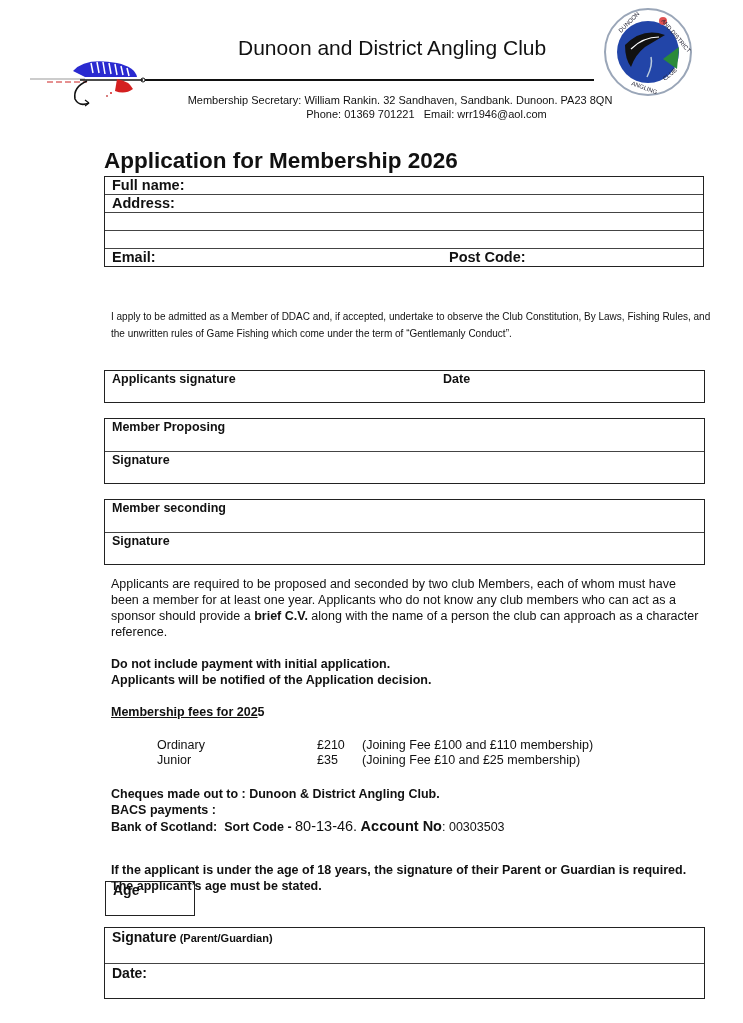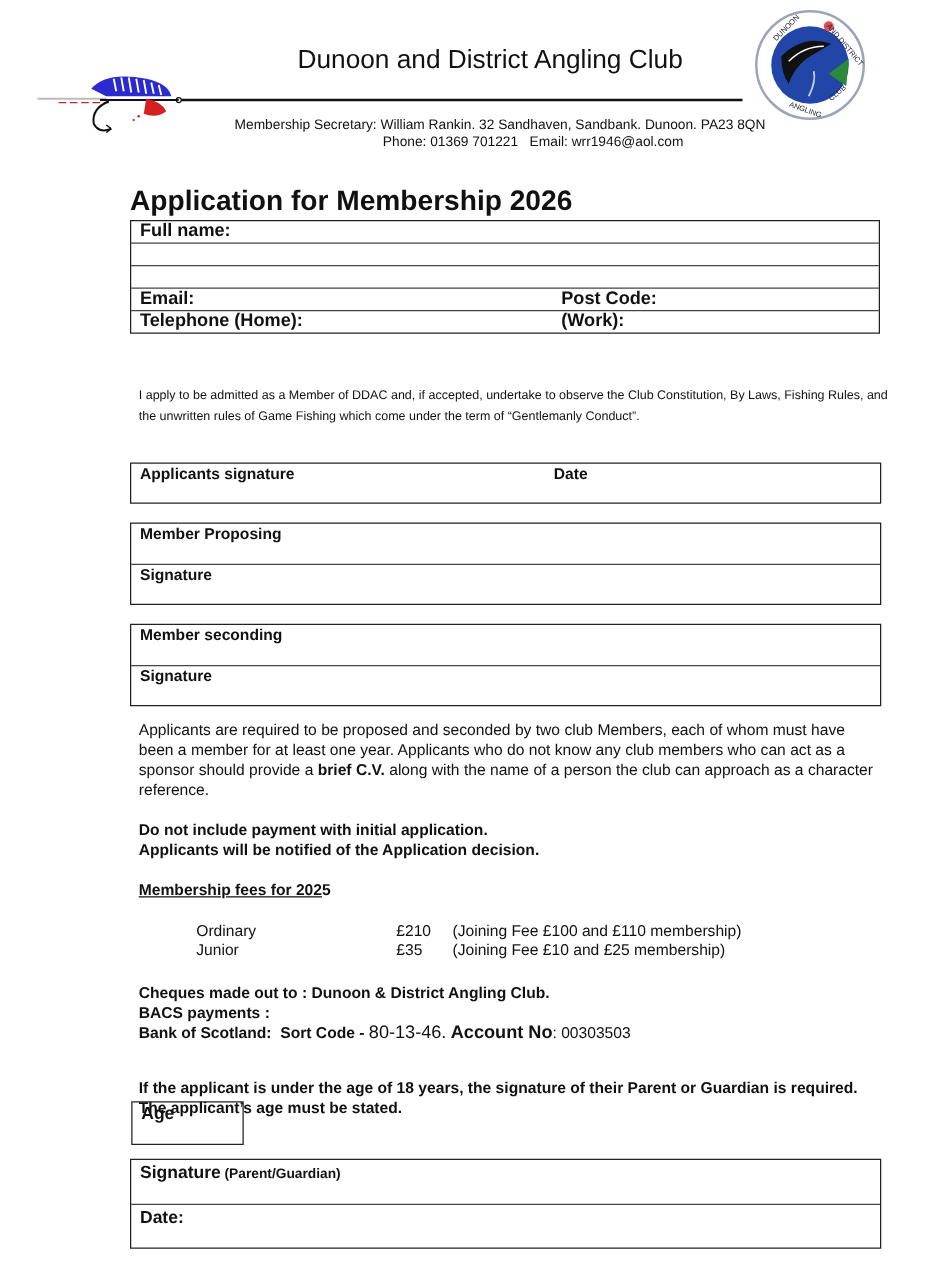--- a/index.html
+++ b/index.html
@@ -78,29 +78,26 @@
   <text x="62" y="74" font-size="6" fill="#223" font-family="Liberation Sans, sans-serif" transform="rotate(-40 62 74)">CLUB</text>
 </svg>
 
 <div class="abs contact l1">Membership Secretary: William Rankin. 32 Sandhaven, Sandbank. Dunoon. PA23 8QN</div>
 <div class="abs contact l2" style="white-space:pre">Phone: 01369 701221   Email: wrr1946@aol.com</div>
 
 <div class="abs doc-title">Application for Membership 2026</div>
 
 <div class="abs details">
   <div class="row"><span>Full name:</span></div>
+  <div class="row"><span>Address:</span></div>
   <div class="row"></div>
   <div class="row"></div>
   <div class="row">
     <span>Email:</span>
     <span class="right">Post Code:</span>
-  </div>
-  <div class="row">
-    <span>Telephone (Home):</span>
-    <span class="right">(Work):</span>
   </div>
 </div>
 
 <div class="abs para" style="top:308px;">I apply to be admitted as a Member of DDAC and, if accepted, undertake to observe the Club Constitution, By Laws, Fishing Rules, and the unwritten rules of Game Fishing which come under the term of “Gentlemanly Conduct”.</div>
 
 <div class="abs box" style="top:370px;height:33px;">
   <div class="cell" style="height:31px;">
     <span>Applicants signature</span>
     <span class="date-label">Date</span>
   </div>

